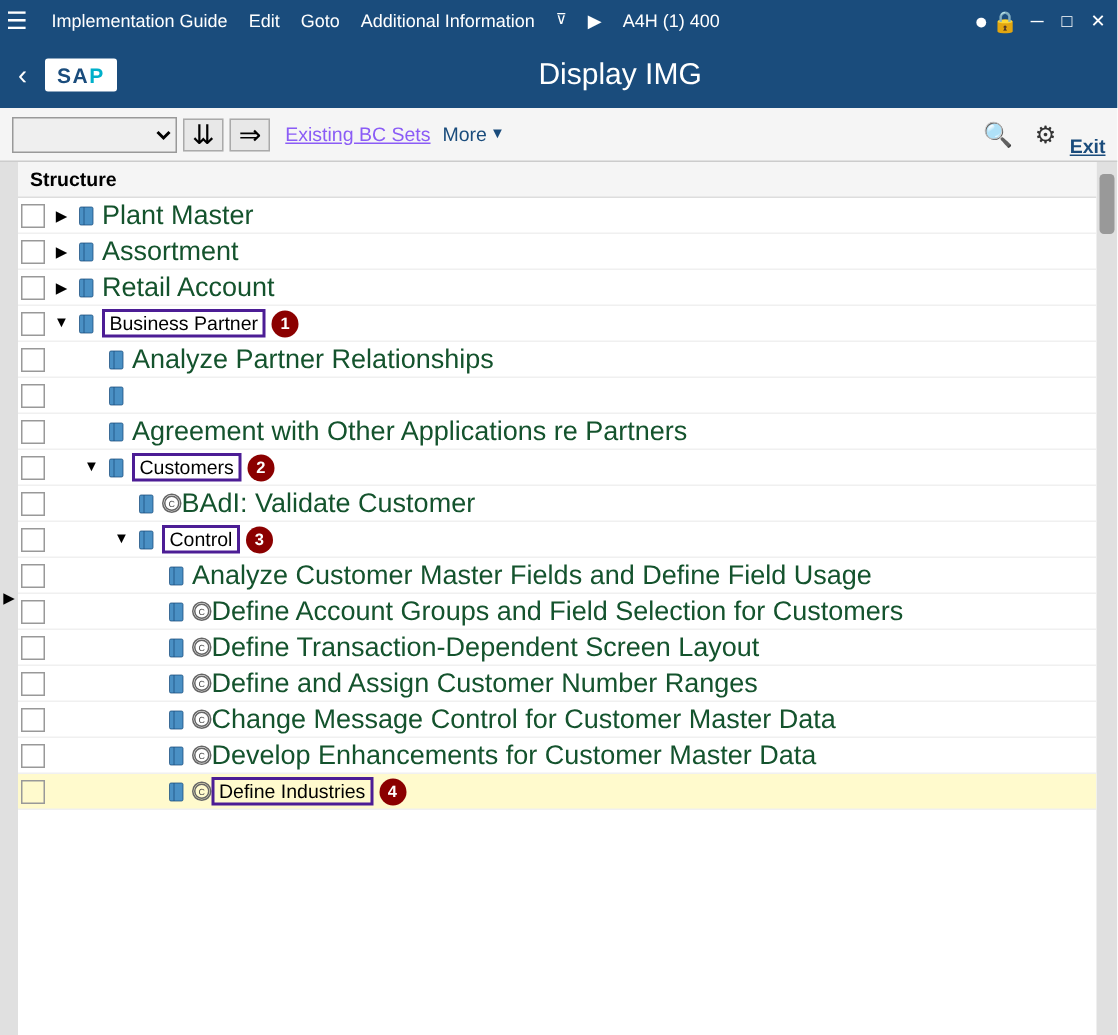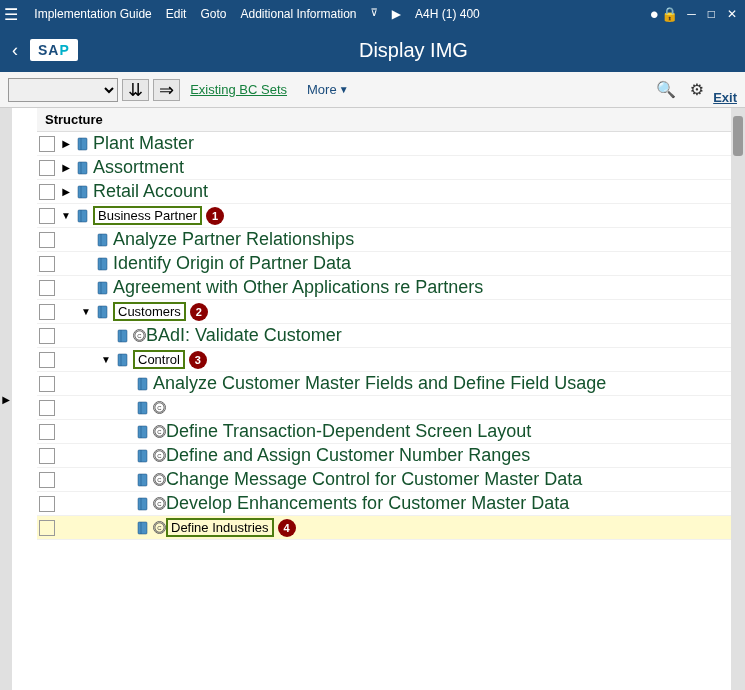--- a/index.html
+++ b/index.html
@@ -82,33 +82,33 @@
     }
     .toolbar-btn {
       background: #e8e8e8;
       border: 1px solid #aaa;
       font-size: 18px;
       cursor: pointer;
       padding: 1px 5px;
       line-height: 1;
     }
     .toolbar-link {
-      color: #15803d;
+      color: #8b5cf6;
       text-decoration: underline;
       cursor: pointer;
       font-size: 13px;
       margin-left: 6px;
     }
     .toolbar-more {
       display: flex;
       align-items: center;
       cursor: pointer;
       color: #1a4c7c;
       font-size: 13px;
-      margin-left: 16px;
+      margin-left: 4px;
     }
     .toolbar-spacer { flex: 1; }
     .toolbar-icon-btn {
       background: none;
       border: none;
       cursor: pointer;
       font-size: 16px;
       padding: 2px 5px;
       color: #333;
     }
@@ -140,21 +140,20 @@
     .left-arrow {
       font-size: 10px;
       cursor: pointer;
     }
 
     
     .tree-area {
       flex: 1;
       overflow: hidden;
       position: relative;
-      padding-left: 25px;
     }
 
     
     .structure-header {
       padding: 4px 8px;
       font-weight: bold;
       font-size: 13px;
       border-bottom: 1px solid #ddd;
       background: #f5f5f5;
     }
@@ -228,21 +227,21 @@
     }
 
     .node-label {
       font-size: 18px;
       color: #14532d;
       white-space: nowrap;
     }
 
     
     .label-boxed {
-      border: 2px solid #4d7c0f;
+      border: 2px solid #4c1d95;
       padding: 0 3px;
       font-size: 13px;
       color: #000;
     }
 
     
     .badge {
       width: 18px;
       height: 18px;
       background: #8b0000;
@@ -397,21 +396,20 @@
         <div class="tree-row">
           <div class="checkbox"></div>
           <span class="tree-indent" style="width: 20px;"></span>
           <span class="expand-icon"></span>
           <span class="node-icon icon-book">
             <svg width="14" height="14" viewBox="0 0 14 14">
               <rect x="2" y="1" width="9" height="12" rx="1" fill="#4a90c4" stroke="#1a4c7c" stroke-width="0.5"></rect>
               <line x1="5" y1="1" x2="5" y2="13" stroke="#1a4c7c" stroke-width="0.5"></line>
             </svg>
           </span>
-          <span class="node-label">Identify Origin of Partner Data</span>
         </div>
         <div class="tree-row">
           <div class="checkbox"></div>
           <span class="tree-indent" style="width: 20px;"></span>
           <span class="expand-icon"></span>
           <span class="node-icon icon-book">
             <svg width="14" height="14" viewBox="0 0 14 14">
               <rect x="2" y="1" width="9" height="12" rx="1" fill="#4a90c4" stroke="#1a4c7c" stroke-width="0.5"></rect>
               <line x1="5" y1="1" x2="5" y2="13" stroke="#1a4c7c" stroke-width="0.5"></line>
             </svg>
@@ -483,20 +481,21 @@
               <rect x="2" y="1" width="9" height="12" rx="1" fill="#4a90c4" stroke="#1a4c7c" stroke-width="0.5"></rect>
               <line x1="5" y1="1" x2="5" y2="13" stroke="#1a4c7c" stroke-width="0.5"></line>
             </svg>
           </span>
           <span class="icon-circle">
             <svg width="13" height="13" viewBox="0 0 13 13">
               <circle cx="6.5" cy="6.5" r="5.5" fill="none" stroke="#666" stroke-width="1.2"></circle>
               <text x="6.5" y="9.5" text-anchor="middle" font-size="7" fill="#444">C</text>
             </svg>
           </span>
+          <span class="node-label">Define Account Groups and Field Selection for Customers</span>
         </div>
         <div class="tree-row">
           <div class="checkbox"></div>
           <span class="tree-indent" style="width: 60px;"></span>
           <span class="expand-icon"></span>
           <span class="node-icon icon-book">
             <svg width="14" height="14" viewBox="0 0 14 14">
               <rect x="2" y="1" width="9" height="12" rx="1" fill="#4a90c4" stroke="#1a4c7c" stroke-width="0.5"></rect>
               <line x1="5" y1="1" x2="5" y2="13" stroke="#1a4c7c" stroke-width="0.5"></line>
             </svg>

